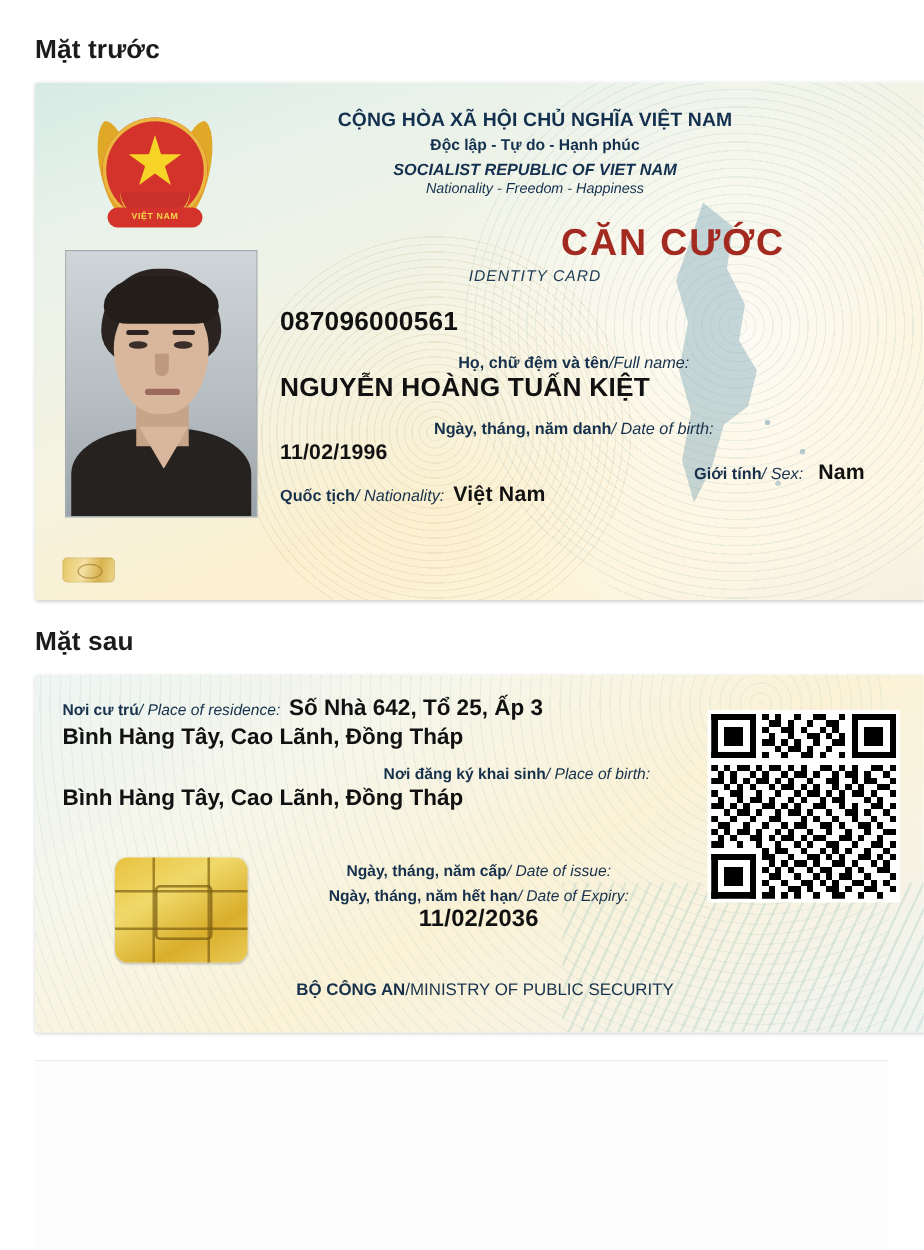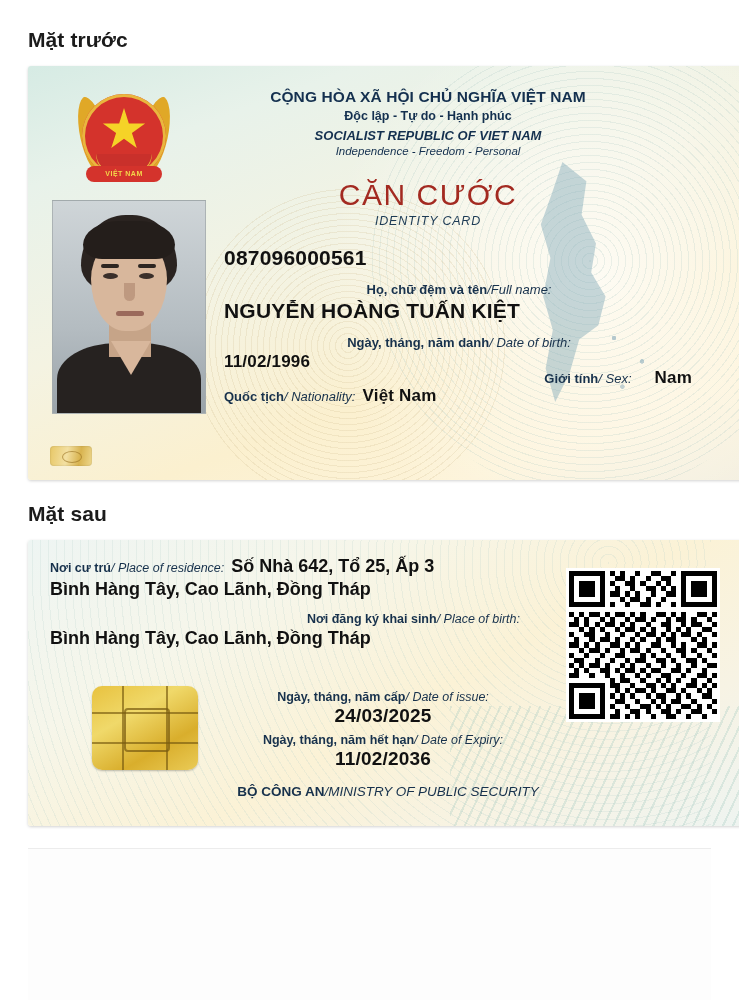--- a/index.html
+++ b/index.html
@@ -177,24 +177,24 @@
   .hdr .l1 { font-size: 15.5px; font-weight: 700; letter-spacing: 0.1px; }
   .hdr .l2 { font-size: 12.5px; font-weight: 700; margin-top: 3px; }
   .hdr .l3 { font-size: 13px; font-weight: 700; font-style: italic; margin-top: 5px; }
   .hdr .l4 { font-size: 11.5px; font-style: italic; margin-top: 2px; }
 
   .title-cc {
     position: absolute;
     left: 200px;
     top: 112px;
     width: 400px;
-    text-align: center;
+    text-align: right;
     color: #a32a21;
     font-size: 30px;
-    font-weight: 400;
+    font-weight: 700;
     letter-spacing: 1.5px;
   }
   .title-ic {
     position: absolute;
     left: 200px;
     top: 148px;
     width: 400px;
     text-align: center;
     color: #1d3b55;
     font-size: 12.5px;
@@ -317,21 +317,21 @@
   }
   .val.small { font-size: 17px; }
   .row-gap { margin-top: 12px; text-align: center; }
   .inline-row { display: flex; align-items: baseline; gap: 7px; }
   .sex-block {
     position: absolute;
     right: 2px;
     top: 124px;
     display: flex;
     align-items: baseline;
-    gap: 23px;
+    gap: 12px;
   }
   .sex-block .val { font-size: 17px; margin-top: 0; }
 
   .hologram {
     position: absolute;
     left: 22px;
     bottom: 14px;
     width: 42px;
     height: 20px;
     border-radius: 4px;
@@ -403,21 +403,21 @@
   .ministry {
     position: absolute;
     left: 190px;
     top: 244px;
     width: 340px;
     text-align: center;
     font-size: 13.5px;
     font-weight: 700;
     color: #17314c;
   }
-  .ministry .en { font-weight: 400; font-style: italic; }
+  .ministry .en { font-weight: 400; }
 
   .back-texture {
     position: absolute;
     right: 0; bottom: 0;
     width: 300px; height: 120px;
     background: repeating-linear-gradient(115deg,
       rgba(160,200,190,0.30) 0px,
       rgba(160,200,190,0.30) 2px,
       rgba(255,255,255,0) 2px,
       rgba(255,255,255,0) 9px);
@@ -465,21 +465,21 @@
       <div class="gear"></div>
       <div class="star"></div>
       <div class="cog"></div>
       <div class="ribbon">VIỆT NAM</div>
     </div>
 
     <div class="hdr">
       <div class="l1">CỘNG HÒA XÃ HỘI CHỦ NGHĨA VIỆT NAM</div>
       <div class="l2">Độc lập - Tự do - Hạnh phúc</div>
       <div class="l3">SOCIALIST REPUBLIC OF VIET NAM</div>
-      <div class="l4">Independence - Freedom - Personal</div>
+      <div class="l4">Nationality - Freedom - Happiness</div>
     </div>
 
     <div class="title-cc">CĂN CƯỚC</div>
     <div class="title-ic">IDENTITY CARD</div>
 
     <div class="photo">
       <div class="bg"></div>
       <div class="shirt"></div>
       <div class="neck"></div>
       <div class="collar"></div>
@@ -805,21 +805,20 @@
       <div class="ln" style="left:0;  top:56px; width:106px; height:2px;"></div>
       <div class="ln" style="left:30px; top:0;  width:2px;  height:84px;"></div>
       <div class="ln" style="left:74px; top:0;  width:2px;  height:84px;"></div>
       <div class="ctr"></div>
     </div>
 
     <div class="issue-block">
       <div class="lbl">
         <span>Ngày, tháng, năm cấp</span><span class="en">/ Date of issue:</span>
       </div>
-      <div class="val">24/03/2025</div>
       <div class="lbl" style="margin-top:6px;">
         <span>Ngày, tháng, năm hết hạn</span><span class="en">/ Date of Expiry:</span>
       </div>
       <div class="val">11/02/2036</div>
     </div>
 
     <div class="ministry">
       <span>BỘ CÔNG AN</span><span class="en">/MINISTRY OF PUBLIC SECURITY</span>
     </div>
   </div>

